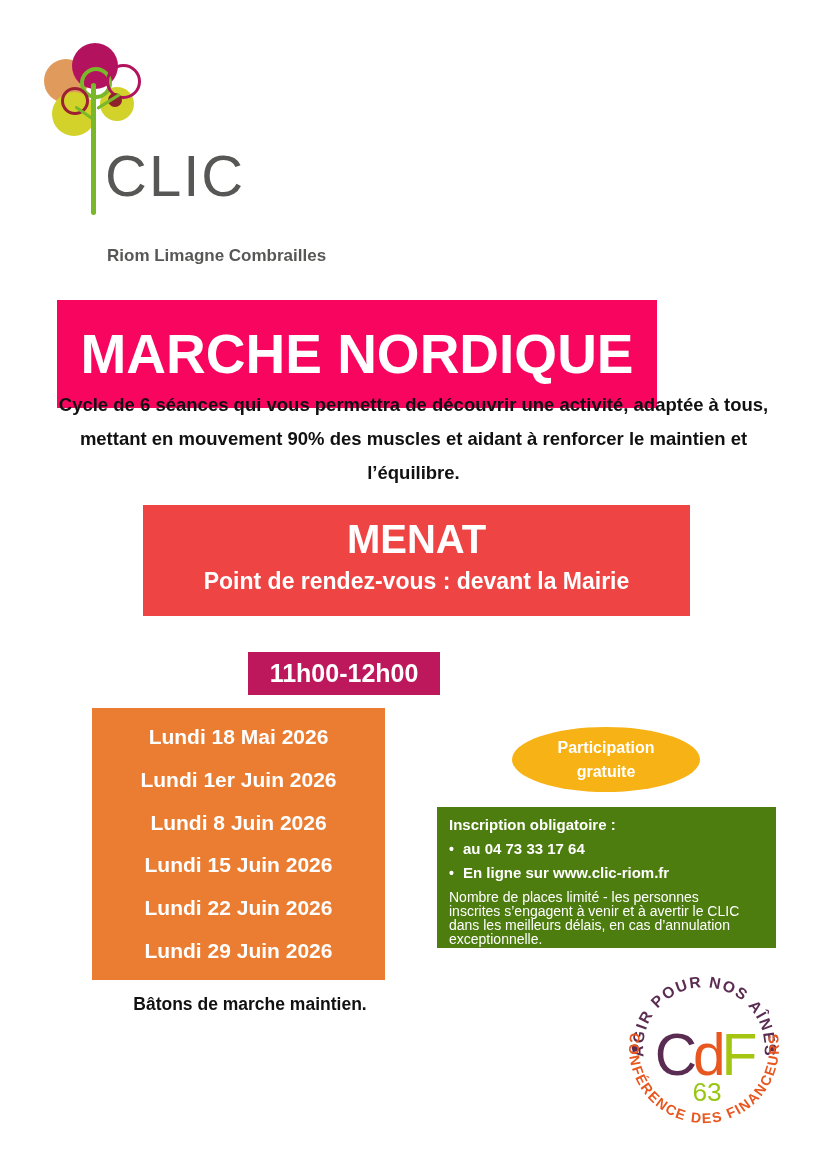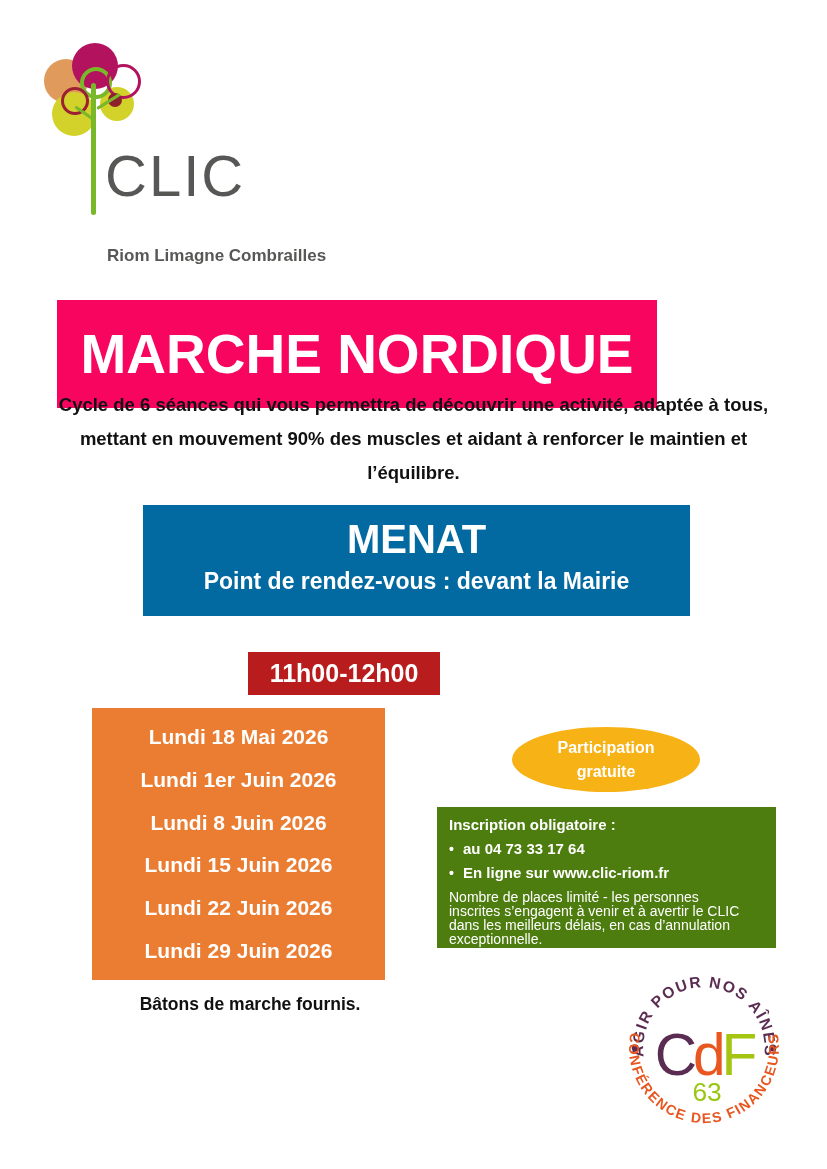--- a/index.html
+++ b/index.html
@@ -38,27 +38,27 @@
     background:#F8055F; color:#ffffff; display:flex; align-items:center; justify-content:center;margin-top:20px;
   }
   .banner-title { font-size:55px; font-weight:bold; letter-spacing:0px; }
 
   
   .intro { position:absolute; left:40px; top:388px; width:747px; text-align:center;
            font-size:18.5px; font-weight:bold; color:#111111; line-height:34px; }
 
   
   .location-box { position:absolute; left:143px; top:505px; width:547px; height:111px;
-                  background:#0369a1; color:#ffffff; text-align:center; }
+                  background:#ef4444; color:#ffffff; text-align:center; }
   .location-name { margin-top:12px; font-size:40px; font-weight:bold; }
   .location-sub  { margin-top:6px; font-size:23px; font-weight:bold; }
 
   
   .time-box { position:absolute; left:248px; top:652px; width:192px; height:43px;
-              background:#b91c1c; color:#ffffff; display:flex; align-items:center; justify-content:center;
+              background:#be185d; color:#ffffff; display:flex; align-items:center; justify-content:center;
               font-size:25px; font-weight:bold; }
 
   
   .dates-box { position:absolute; left:92px; top:708px; width:293px; height:272px;
                background:#EB7D32; display:flex; flex-direction:column; justify-content:space-around;
                padding:8px 0; }
   .date-row { color:#ffffff; text-align:center; font-size:21px; font-weight:bold; }
 
   
   .participation { position:absolute; left:512px; top:727px; width:188px; height:65px;
@@ -148,21 +148,21 @@
       <span class="bullet"></span>
       <span class="opt-text">au 04 73 33 17 64</span>
     </div>
     <div class="reg-option">
       <span class="bullet"></span>
       <span class="opt-text">En ligne sur www.clic-riom.fr</span>
     </div>
     <div class="reg-note">Nombre de places limité - les personnes inscrites s’engagent à venir et à avertir le CLIC dans les meilleurs délais, en cas d’annulation exceptionnelle.</div>
   </div>
 
-  <div class="equipment">Bâtons de marche fournis.</div>
+  <div class="equipment">Bâtons de marche maintien.</div>
 
   <div class="cdf">
     <svg width="172" height="172" viewBox="0 0 170 170">
       <defs>
         <path id="cdf-top" d="M 28.6 105.5 A 60 60 0 1 1 141.4 105.5"></path>
         <path id="cdf-bottom" d="M 15.5 59.7 A 74 74 0 1 0 154.5 59.7"></path>
       </defs>
       <circle cx="17" cy="85" r="3.4" fill="#5B2C52"></circle>
       <circle cx="153" cy="85" r="3.4" fill="#5B2C52"></circle>
       <text class="cdf-arc-top" text-anchor="middle">

